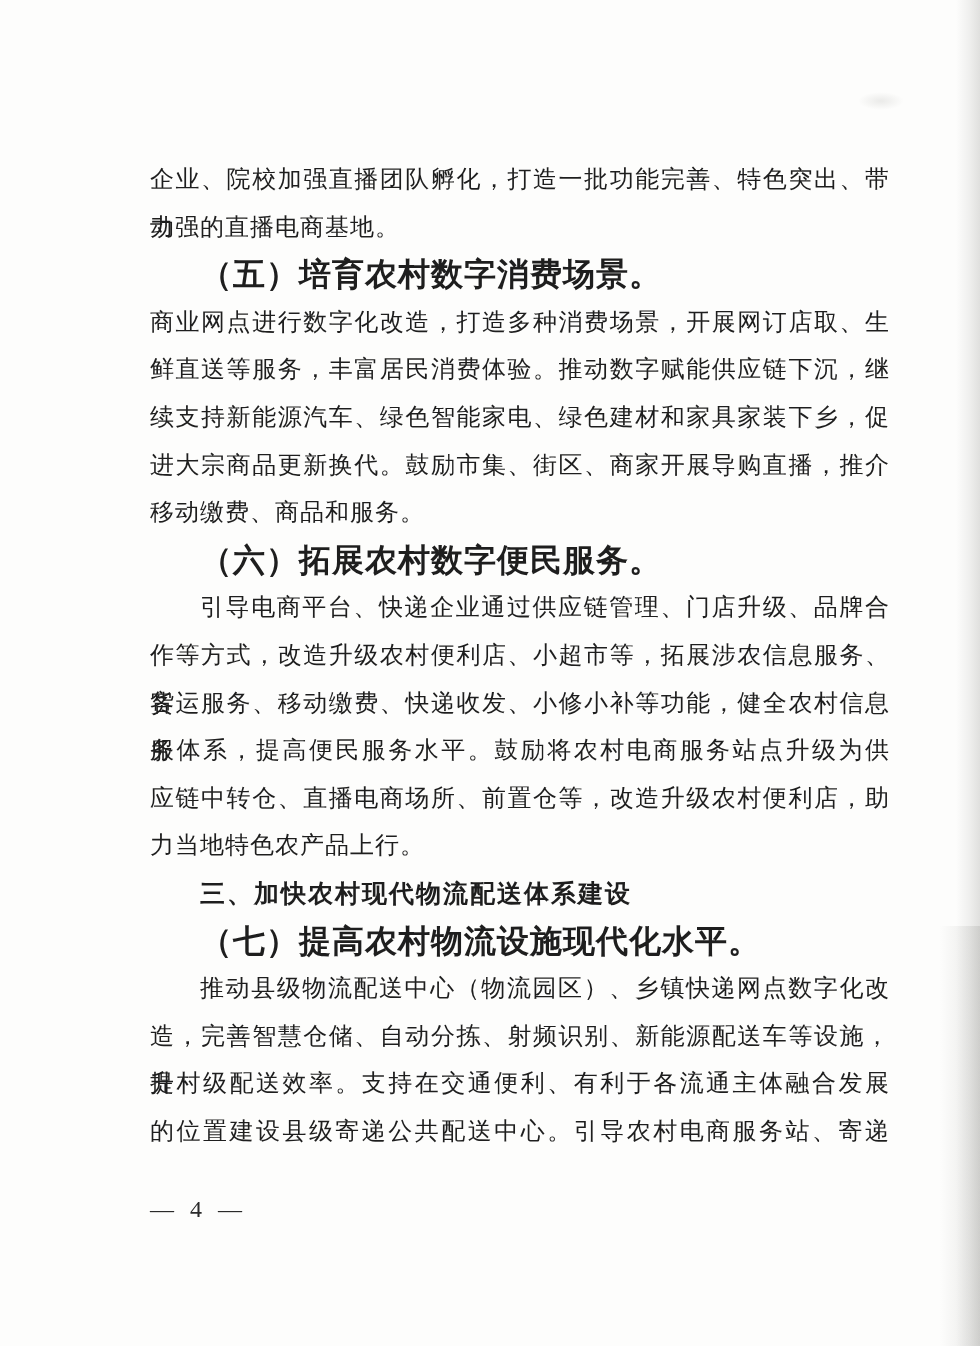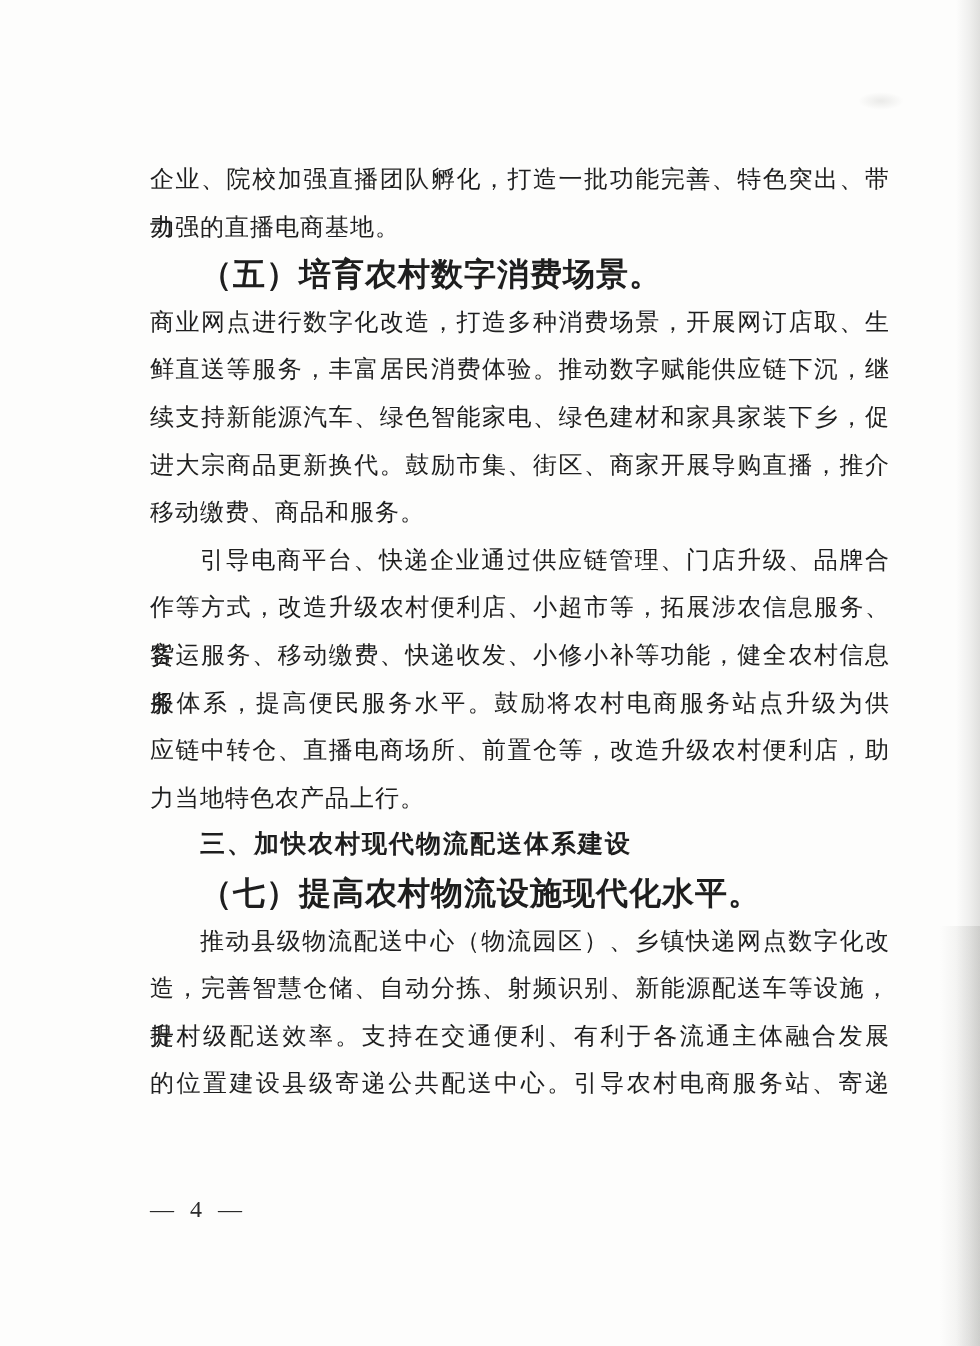--- a/index.html
+++ b/index.html
@@ -72,21 +72,21 @@
   .line.end {
     text-align-last: left;
   }
   .line.h-kai {
     font-weight: bold;
     font-size: 32px;
   }
   .line.h-hei {
     font-weight: bold;
     font-size: 25px;
-    font-family: Liberation Mono, monospace;
+    font-family: Liberation Serif, serif;
     letter-spacing: 2px;
   }
   .footer-pagenum {
     position: absolute;
     left: 150px;
     top: 1196px;
     font-size: 24px;
     letter-spacing: 5px;
     color: #2a2a2a;
     font-family: "Liberation Serif", "DejaVu Serif", serif;
@@ -99,20 +99,21 @@
 
   <div class="textblock">
     <div class="line fill">企业、院校加强直播团队孵化，打造一批功能完善、特色突出、带动</div>
     <div class="line end">力强的直播电商基地。</div>
     <div class="line h-kai start end">（五）培育农村数字消费场景。</div>
     <div class="line fill">商业网点进行数字化改造，打造多种消费场景，开展网订店取、生</div>
     <div class="line fill">鲜直送等服务，丰富居民消费体验。推动数字赋能供应链下沉，继</div>
     <div class="line fill">续支持新能源汽车、绿色智能家电、绿色建材和家具家装下乡，促</div>
     <div class="line fill">进大宗商品更新换代。鼓励市集、街区、商家开展导购直播，推介</div>
     <div class="line end">移动缴费、商品和服务。</div>
+    <div class="line h-kai start end">（六）拓展农村数字便民服务。</div>
     <div class="line fill start">引导电商平台、快递企业通过供应链管理、门店升级、品牌合</div>
     <div class="line fill">作等方式，改造升级农村便利店、小超市等，拓展涉农信息服务、客</div>
     <div class="line fill">货运服务、移动缴费、快递收发、小修小补等功能，健全农村信息服</div>
     <div class="line fill">务体系，提高便民服务水平。鼓励将农村电商服务站点升级为供</div>
     <div class="line fill">应链中转仓、直播电商场所、前置仓等，改造升级农村便利店，助</div>
     <div class="line end">力当地特色农产品上行。</div>
     <div class="line h-hei start end">三、加快农村现代物流配送体系建设</div>
     <div class="line h-kai start end">（七）提高农村物流设施现代化水平。</div>
     <div class="line fill start">推动县级物流配送中心（物流园区）、乡镇快递网点数字化改</div>
     <div class="line fill">造，完善智慧仓储、自动分拣、射频识别、新能源配送车等设施，提</div>

